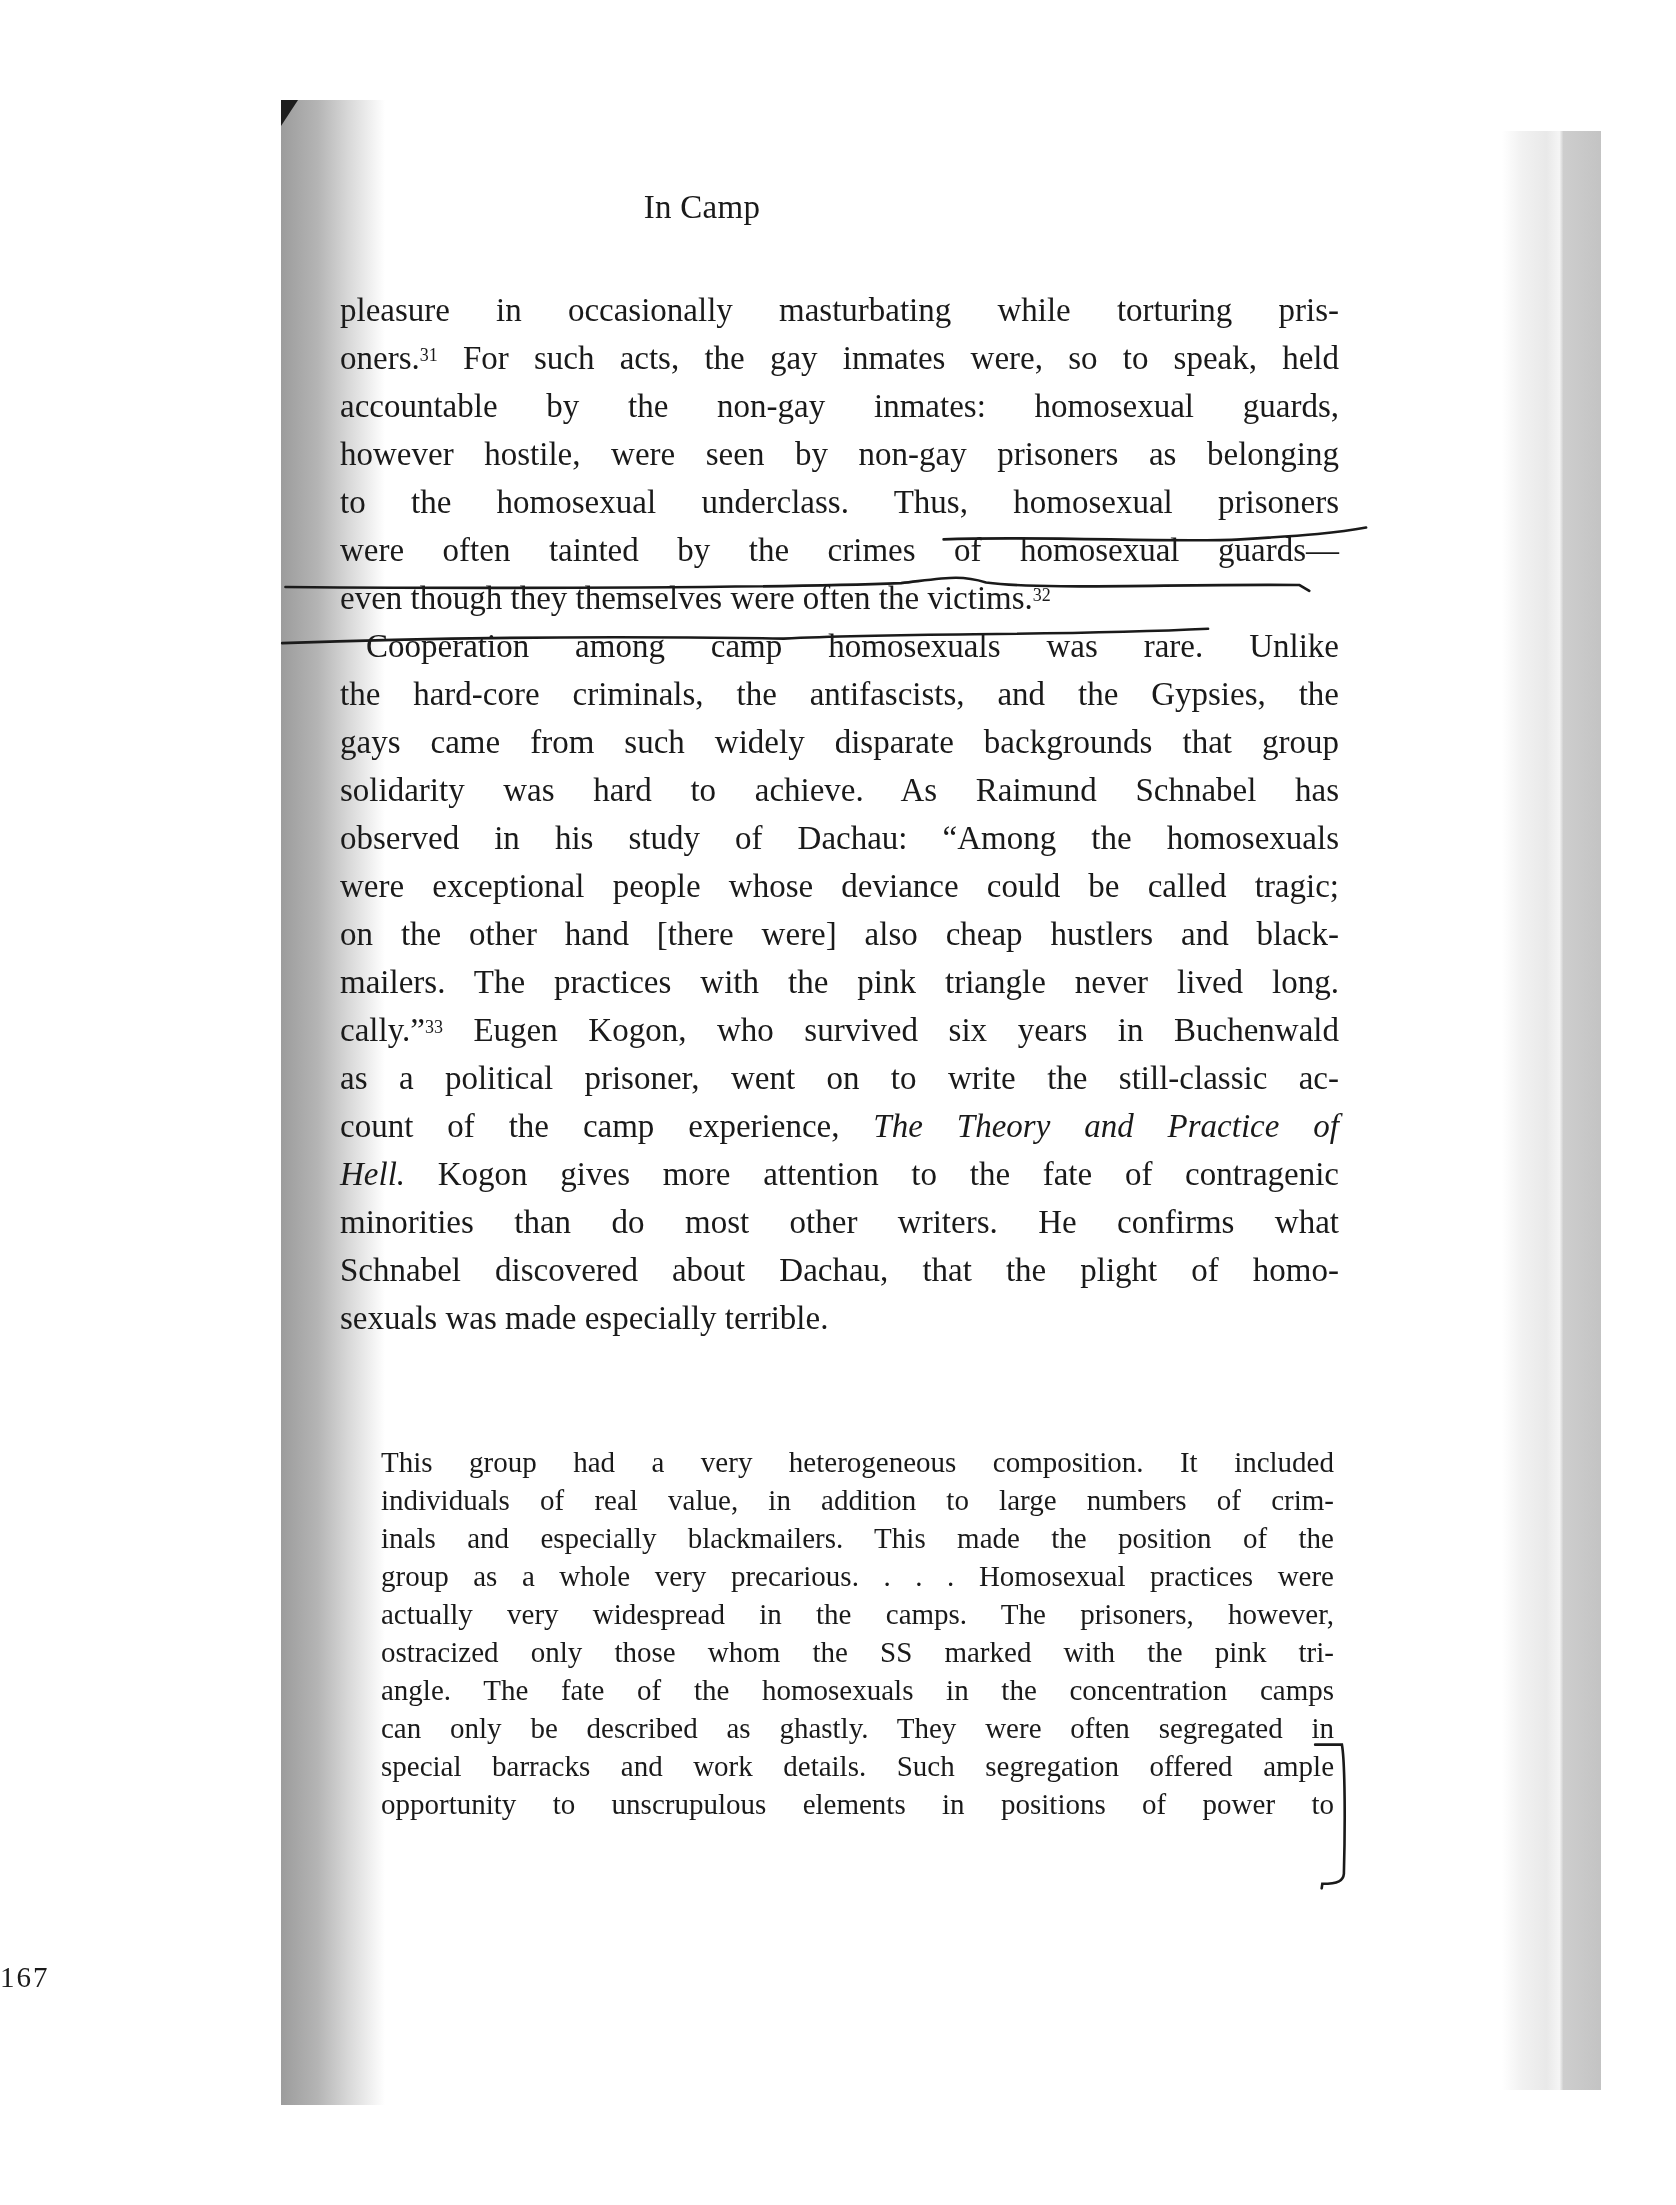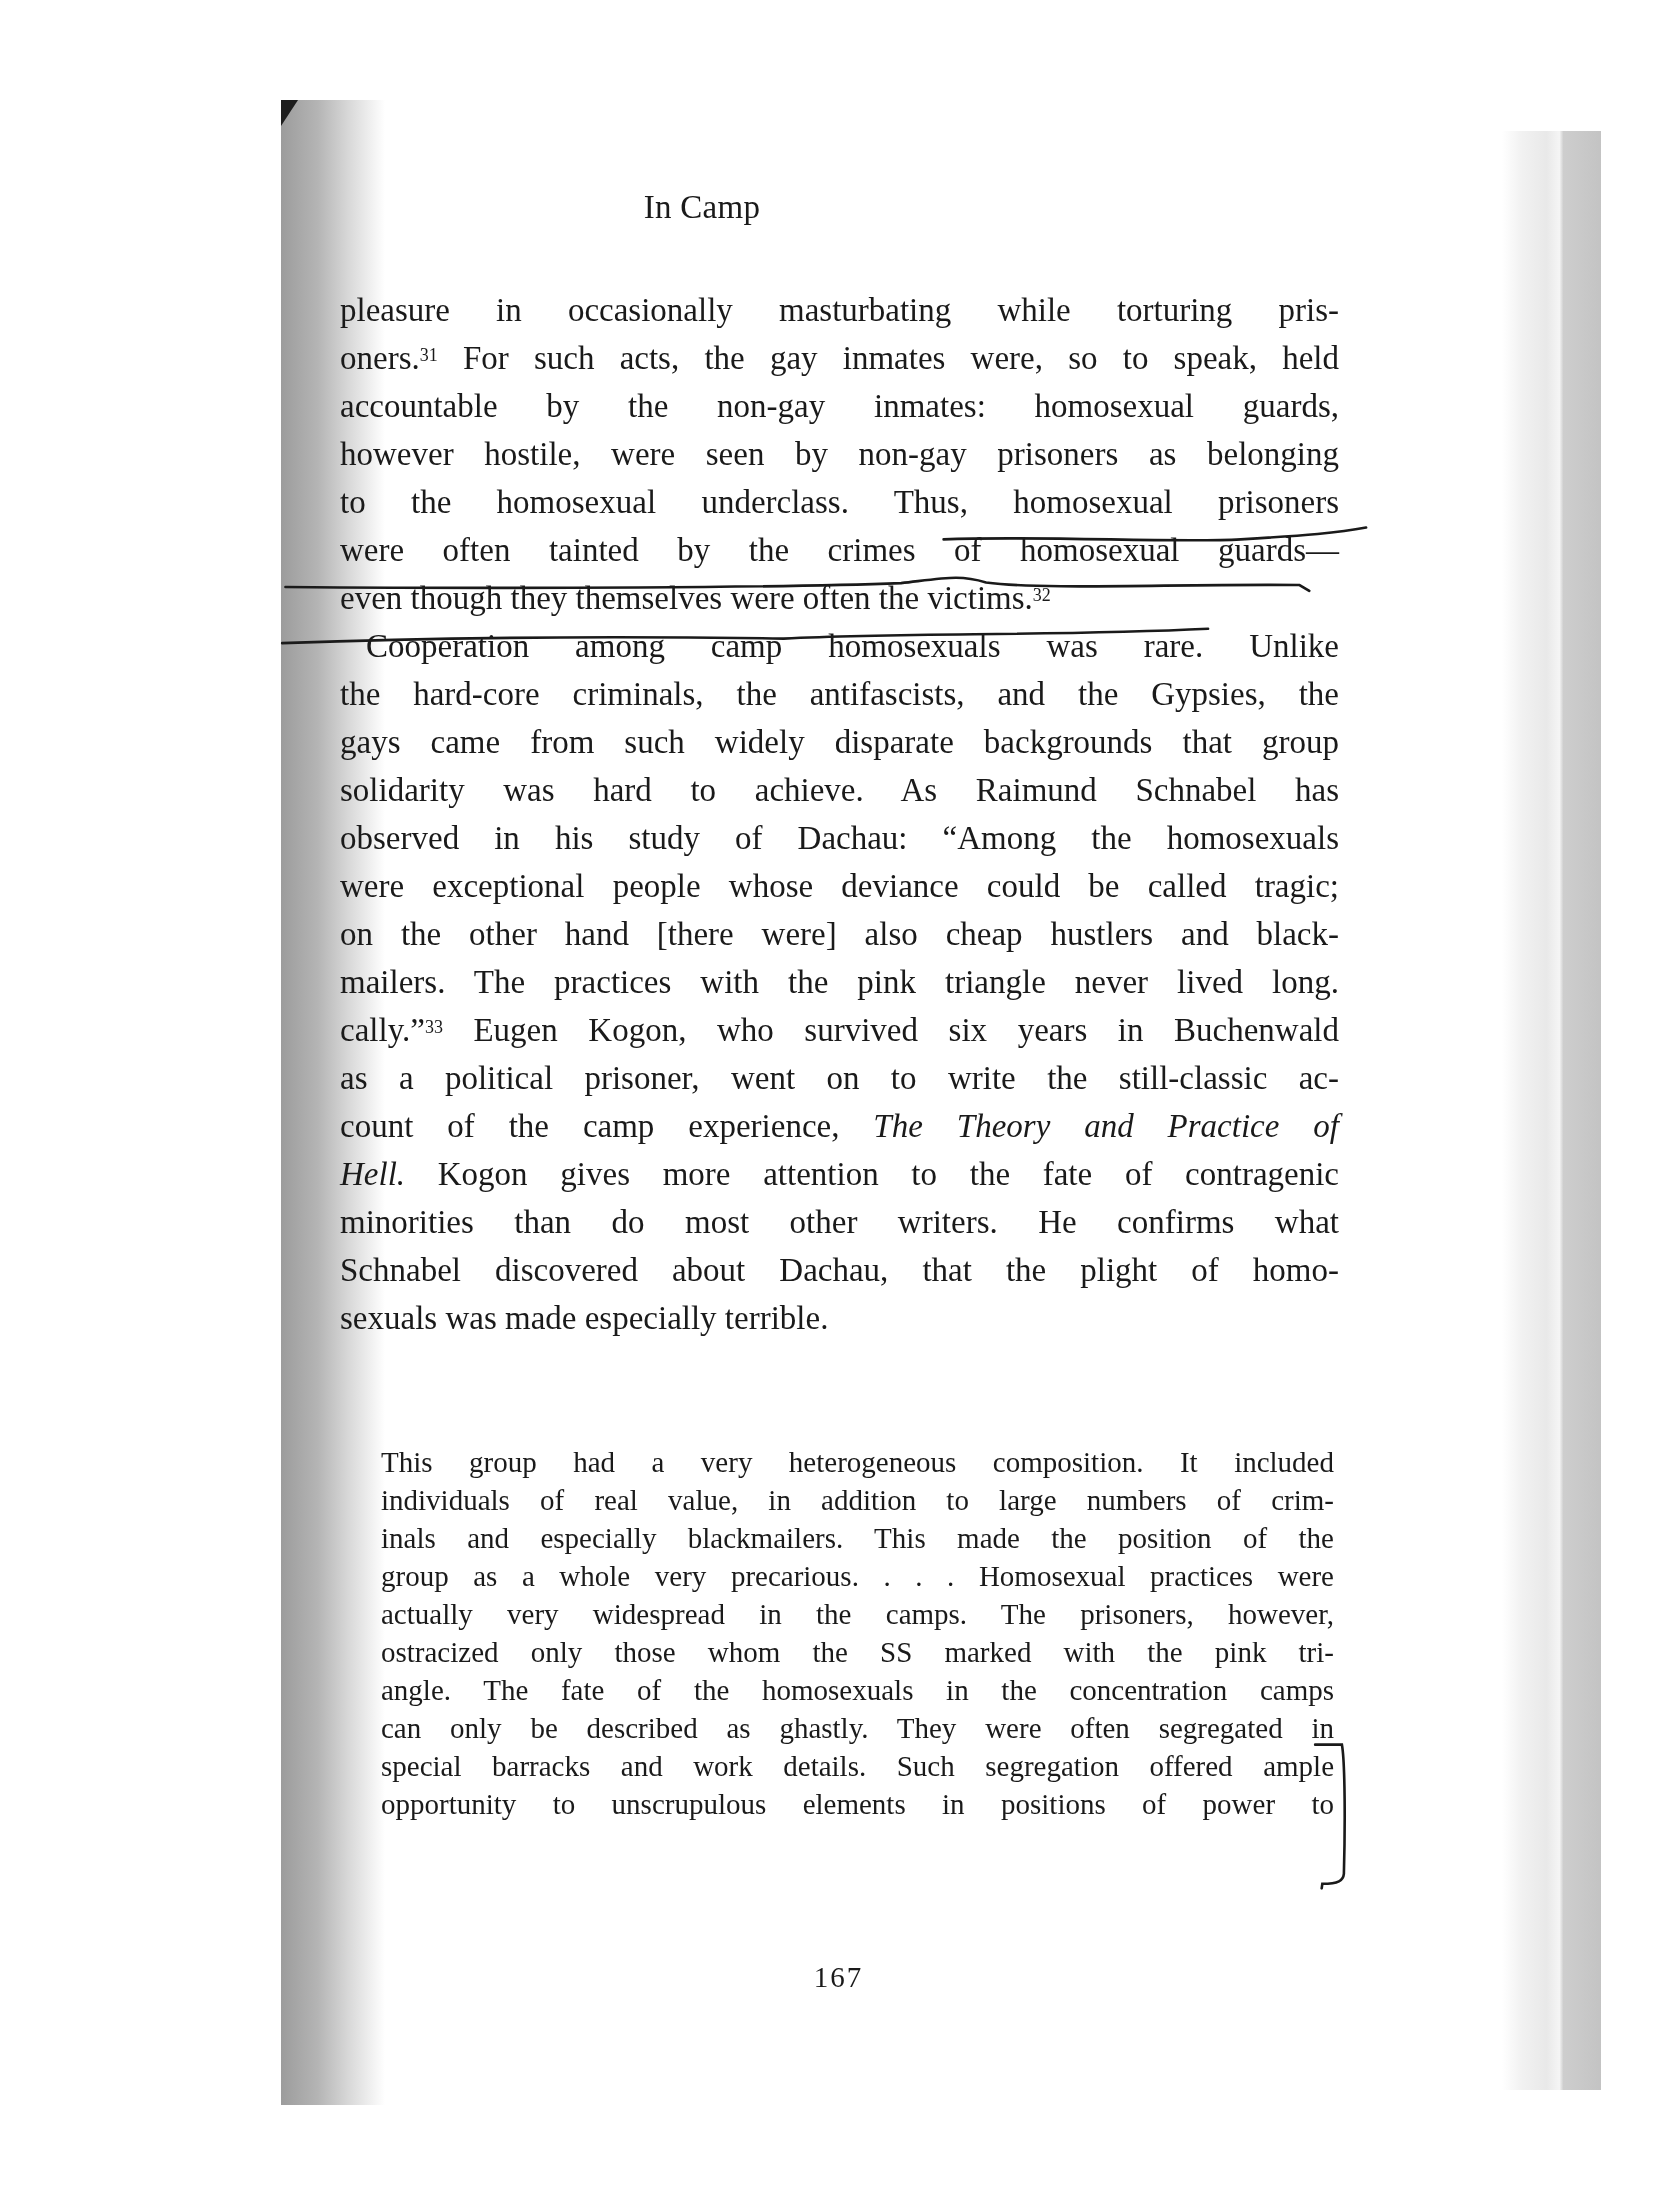--- a/index.html
+++ b/index.html
@@ -14,21 +14,21 @@
     background:linear-gradient(to right,#ffffff 0%,#f0f0f0 20%,#e6e6e6 45%,#f4f4f4 58%,#c8c8c8 62%,#bdbdbd 100%); opacity:0.9; }
   .running-head { position:absolute; top:189px; left:0; width:1404px; text-align:center;
     font-size:33px; letter-spacing:0.3px; }
   .body-text { position:absolute; left:340px; top:286px; width:999px; font-size:33px; line-height:48px; }
   .line { display:block; white-space:nowrap; text-align:justify; text-align-last:justify; height:48px; }
   .line.last { text-align-last:left; }
   .line.indent { padding-left:26px; }
   sup { font-size:18px; vertical-align:top; position:relative; top:-2.6px; }
   .quote { position:absolute; left:381px; top:1443px; width:953px; font-size:29px; line-height:38px; }
   .quote .line { height:38px; }
-  .page-number { position:absolute; top:1961px; left:0; width:1677px; text-align:center;
+  .page-number { position:absolute; top:1961px; left:0; width:1677px; text-align:left;
     font-size:29px; letter-spacing:2px; }
   svg.marks { position:absolute; left:0; top:0; width:1677px; height:2205px; pointer-events:none; }
   em { font-style:italic; }
 </style>
 </head>
 <body>
 
 <div class="scan"></div>
 <div class="gutter-left"></div>
 <div class="gutter-corner"></div>

